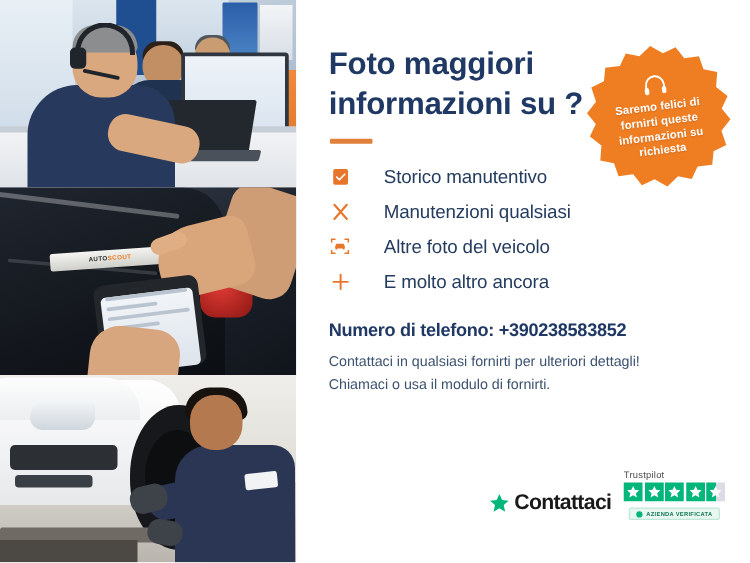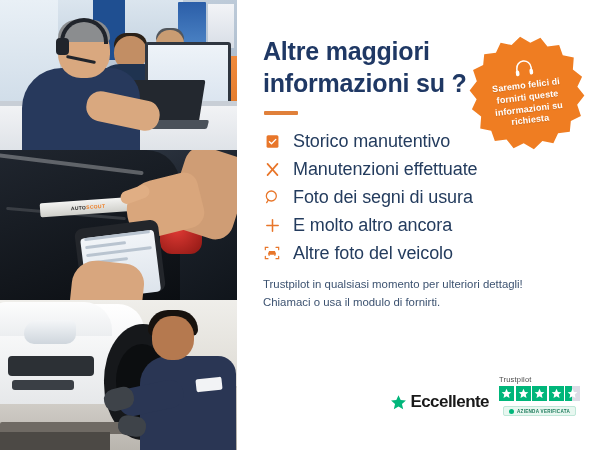--- a/index.html
+++ b/index.html
@@ -176,23 +176,24 @@
     height:28px;
   }
   .f-icon {
     width:18px; height:18px;
     flex:0 0 18px;
     display:flex; align-items:center; justify-content:center;
     color:#e8762a;
   }
   .f-label {
     color:#243c5e;
-    font-size:18px;
+    font-size:15px;
     letter-spacing:-.1px;
     white-space:nowrap;
+    margin-left:14px;
   }
   .phone {
     margin-top:18px;
     color:#1f3864;
     font-size:14.5px;
     font-weight:bold;
     letter-spacing:-.25px;
   }
   .sub {
     margin-top:9px;
@@ -328,21 +329,21 @@
       <div class="pw-mech-head"></div>
       <div class="pw-glove"></div>
       <div class="pw-glove2"></div>
       <div class="pw-logo"></div>
     </div>
 
   </div>
 
   <div class="content">
 
-    <h1 class="headline">Altre maggiori informazioni su ?</h1>
+    <h1 class="headline">Foto maggiori informazioni su ?</h1>
     <div class="rule"></div>
 
     <ul class="features">
 
       <li class="feature">
         <span class="f-icon">
           <svg width="15" height="15" viewBox="0 0 24 24">
             <rect x="2.5" y="2" width="19" height="20" rx="2.5" fill="#e8762a"></rect>
             <path d="M7 12.3l3.4 3.4L17.3 8.6" fill="none" stroke="#fff" stroke-width="2.1" stroke-linecap="round" stroke-linejoin="round"></path>
           </svg>
@@ -350,62 +351,54 @@
         <span class="f-label">Storico manutentivo</span>
       </li>
 
       <li class="feature">
         <span class="f-icon">
           <svg width="17" height="17" viewBox="0 0 24 24" stroke="#e8762a" stroke-width="2.4" stroke-linecap="round" fill="none">
             <path d="M5 4l14 16"></path>
               <path d="M19 4L5 20"></path>
           </svg>
         </span>
-        <span class="f-label">Manutenzioni effettuate</span>
+        <span class="f-label">Manutenzioni qualsiasi</span>
       </li>
 
-      <li class="feature">
-        <span class="f-icon">
-          <svg width="16" height="16" viewBox="0 0 24 24" stroke="#e8762a" stroke-width="1.9" fill="none" stroke-linecap="round">
-            <circle cx="11" cy="10.5" r="7.5"></circle>
-            <path d="M6.4 16.6L4 20.5"></path>
-          </svg>
-        </span>
-        <span class="f-label">Foto dei segni di usura</span>
-      </li>
-
-      <li class="feature">
-        <span class="f-icon">
-          <svg width="17" height="17" viewBox="0 0 24 24" stroke="#e8762a" stroke-width="2.2" stroke-linecap="round" fill="none">
-            <path d="M12 4v16"></path>
-              <path d="M4 12h16"></path>
-          </svg>
-        </span>
-        <span class="f-label">E molto altro ancora</span>
-      </li>
 
       <li class="feature">
         <span class="f-icon">
           <svg width="16" height="16" viewBox="0 0 24 24" fill="none" stroke="#e8762a" stroke-width="1.8" stroke-linecap="round">
             <path d="M2 7V3.5h4"></path>
               <path d="M22 7V3.5h-4"></path>
             <path d="M2 17v3.5h4"></path>
               <path d="M22 17v3.5h-4"></path>
             <path d="M6.2 14.6h11.6v-2.3l-1.5-3.2H7.7l-1.5 3.2z" fill="#e8762a" stroke="none"></path>
             <rect x="6.6" y="14.2" width="2.3" height="1.8" rx=".6" fill="#e8762a" stroke="none"></rect>
             <rect x="15.1" y="14.2" width="2.3" height="1.8" rx=".6" fill="#e8762a" stroke="none"></rect>
           </svg>
         </span>
         <span class="f-label">Altre foto del veicolo</span>
       </li>
 
+      <li class="feature">
+        <span class="f-icon">
+          <svg width="17" height="17" viewBox="0 0 24 24" stroke="#e8762a" stroke-width="2.2" stroke-linecap="round" fill="none">
+            <path d="M12 4v16"></path>
+              <path d="M4 12h16"></path>
+          </svg>
+        </span>
+        <span class="f-label">E molto altro ancora</span>
+      </li>
+
     </ul>
 
+    <div class="phone">Numero di telefono: +390238583852</div>
     <div class="sub">
-      <div>Trustpilot in qualsiasi momento per ulteriori dettagli!</div>
+      <div>Contattaci in qualsiasi fornirti per ulteriori dettagli!</div>
       <div>Chiamaci o usa il modulo di fornirti.</div>
     </div>
 
     <div class="badge">
       <svg class="badge-bg" viewBox="0 0 100 100">
         <path fill="#ef7d22" d="M50 2 L58 8 L67 5 L72 13 L82 13 L84 22 L93 25 L91 35 L98 42
           L93 50 L98 58 L91 65 L93 75 L84 78 L82 87 L72 87 L67 95 L58 92 L50 98 L42 92 L33 95
           L28 87 L18 87 L16 78 L7 75 L9 65 L2 58 L7 50 L2 42 L9 35 L7 25 L16 22 L18 13 L28 13
           L33 5 L42 8 Z"></path>
       </svg>
@@ -417,21 +410,21 @@
         </svg>
         <div class="badge-text">Saremo felici di fornirti queste informazioni su richiesta</div>
       </div>
     </div>
 
     <div class="trustpilot">
       <div class="tp-brand">
         <svg width="17" height="17" viewBox="0 0 24 24">
           <path fill="#00b67a" d="M12 1.6l3.1 6.9 7.4.7-5.6 5 1.7 7.4L12 17.8 5.4 21.6l1.7-7.4-5.6-5 7.4-.7z"></path>
         </svg>
-        <span class="tp-name">Eccellente</span>
+        <span class="tp-name">Contattaci</span>
       </div>
       <div class="tp-right">
         <span class="tp-rating-label">Trustpilot</span>
         <div class="tp-stars">
           <span class="tp-star">
             <svg width="11" height="11" viewBox="0 0 24 24">
                 <path fill="#fff" d="M12 1.6l3.1 6.9 7.4.7-5.6 5 1.7 7.4L12 17.8 5.4 21.6l1.7-7.4-5.6-5 7.4-.7z"></path>
               </svg>
           </span>
           <span class="tp-star">

